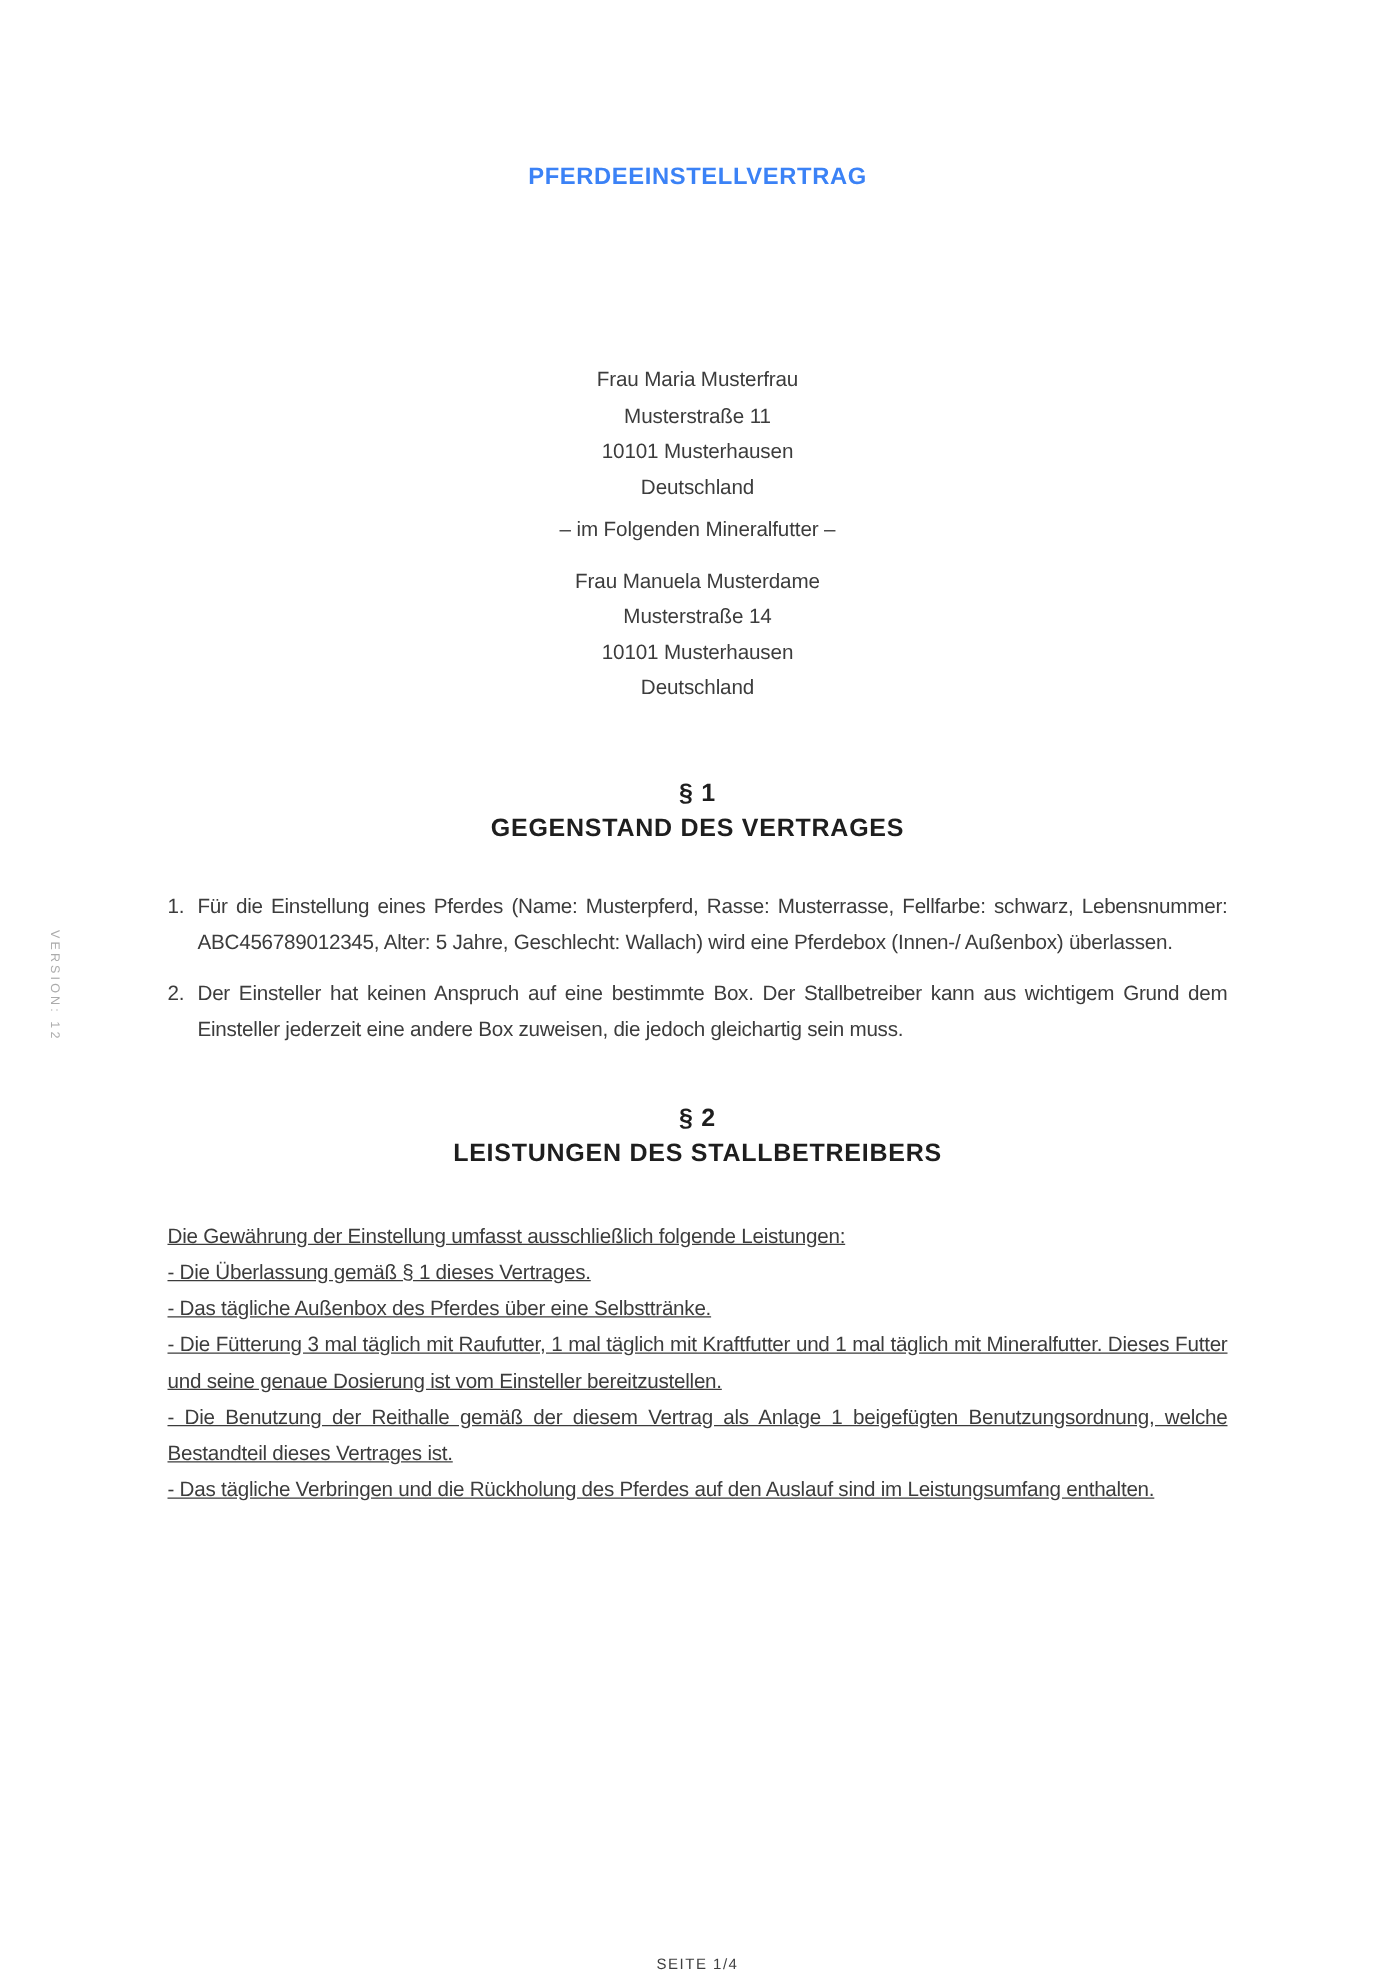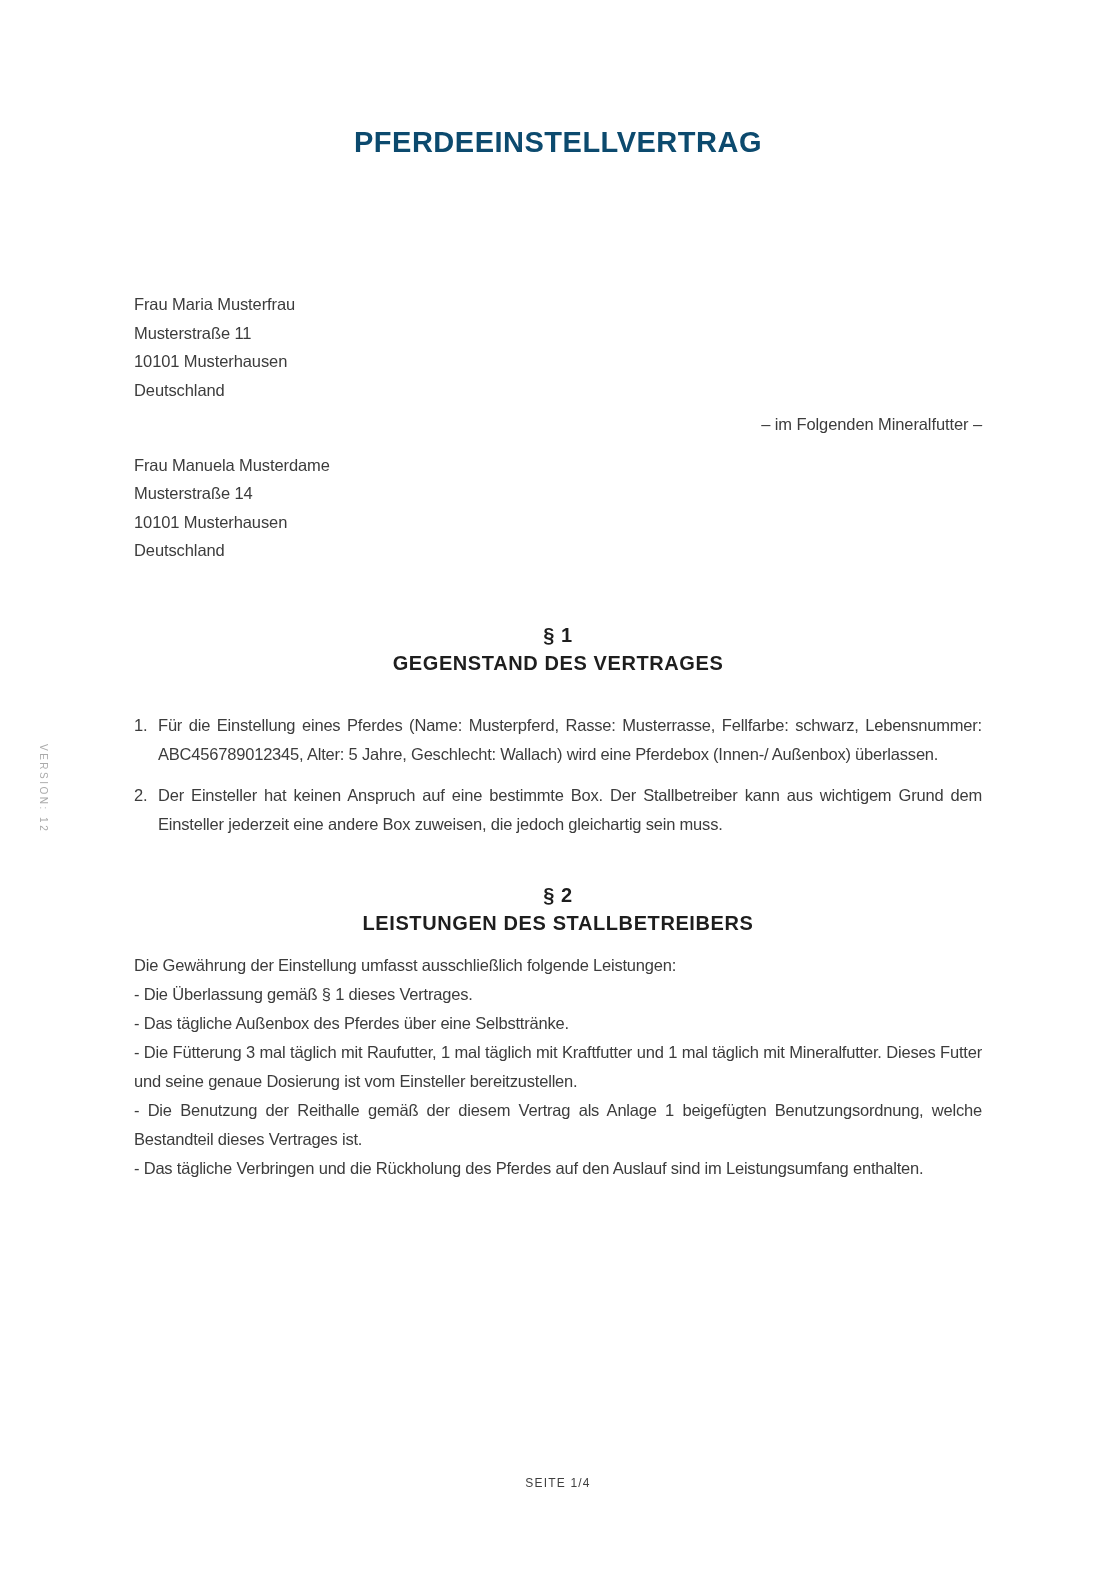--- a/index.html
+++ b/index.html
@@ -10,33 +10,34 @@
     background: #ffffff;
     font-family: "Liberation Sans", sans-serif;
     color: #3c3c3c;
     overflow: hidden;
   }
   .content { padding: 0 134px; }
 
   .title {
     margin: 122px 0 0 0;
     text-align: center;
-    font-size: 29px;
+    font-size: 19px;
     line-height: 40px;
     font-weight: bold;
     letter-spacing: 0.5px;
-    color: #0c4a6e;
+    color: #3b82f6;
   }
 
   .party { margin: 0; }
   .party p {
     margin: 0;
     font-size: 16.5px;
     line-height: 28.5px;
     letter-spacing: -0.1px;
+    text-align: center;
   }
   .party-1 { margin-top: 128px; }
   .party-2 { margin-top: 12px; }
   .role { text-align: right; margin-top: 6px !important; }
 
   .sec-head { text-align: center; font-weight: bold; color: #1e1e1e; }
   .sec-head p { margin: 0; font-size: 20px; line-height: 28px; letter-spacing: 0.6px; }
   .sec-1 { margin-top: 56px; }
   .sec-2 { margin-top: 42px; }
 
@@ -44,21 +45,21 @@
   .num-item {
     display: flex;
     font-size: 16.5px;
     line-height: 29px;
     letter-spacing: -0.2px;
   }
   .num-item + .num-item { margin-top: 12px; }
   .num { flex: 0 0 24px; width: 24px; }
   .num-text { flex: 1 1 auto; text-align: justify; }
 
-  .body-block { margin-top: 14px; }
+  .body-block { margin-top: 38px; text-decoration: underline; }
   .body-block p {
     margin: 0;
     font-size: 16.5px;
     line-height: 29px;
     letter-spacing: -0.2px;
     text-align: justify;
   }
 
   .version {
     position: absolute;
@@ -68,21 +69,21 @@
     font-size: 10px;
     letter-spacing: 2.5px;
     color: #ababab;
     white-space: nowrap;
   }
 
   .footer {
     position: absolute;
     left: 0;
     right: 0;
-    top: 1476px;
+    top: 1564px;
     text-align: center;
     font-size: 12px;
     letter-spacing: 1.2px;
     color: #3f3f3f;
   }
 </style>
 </head>
 <body>
 
 <div class="page">

